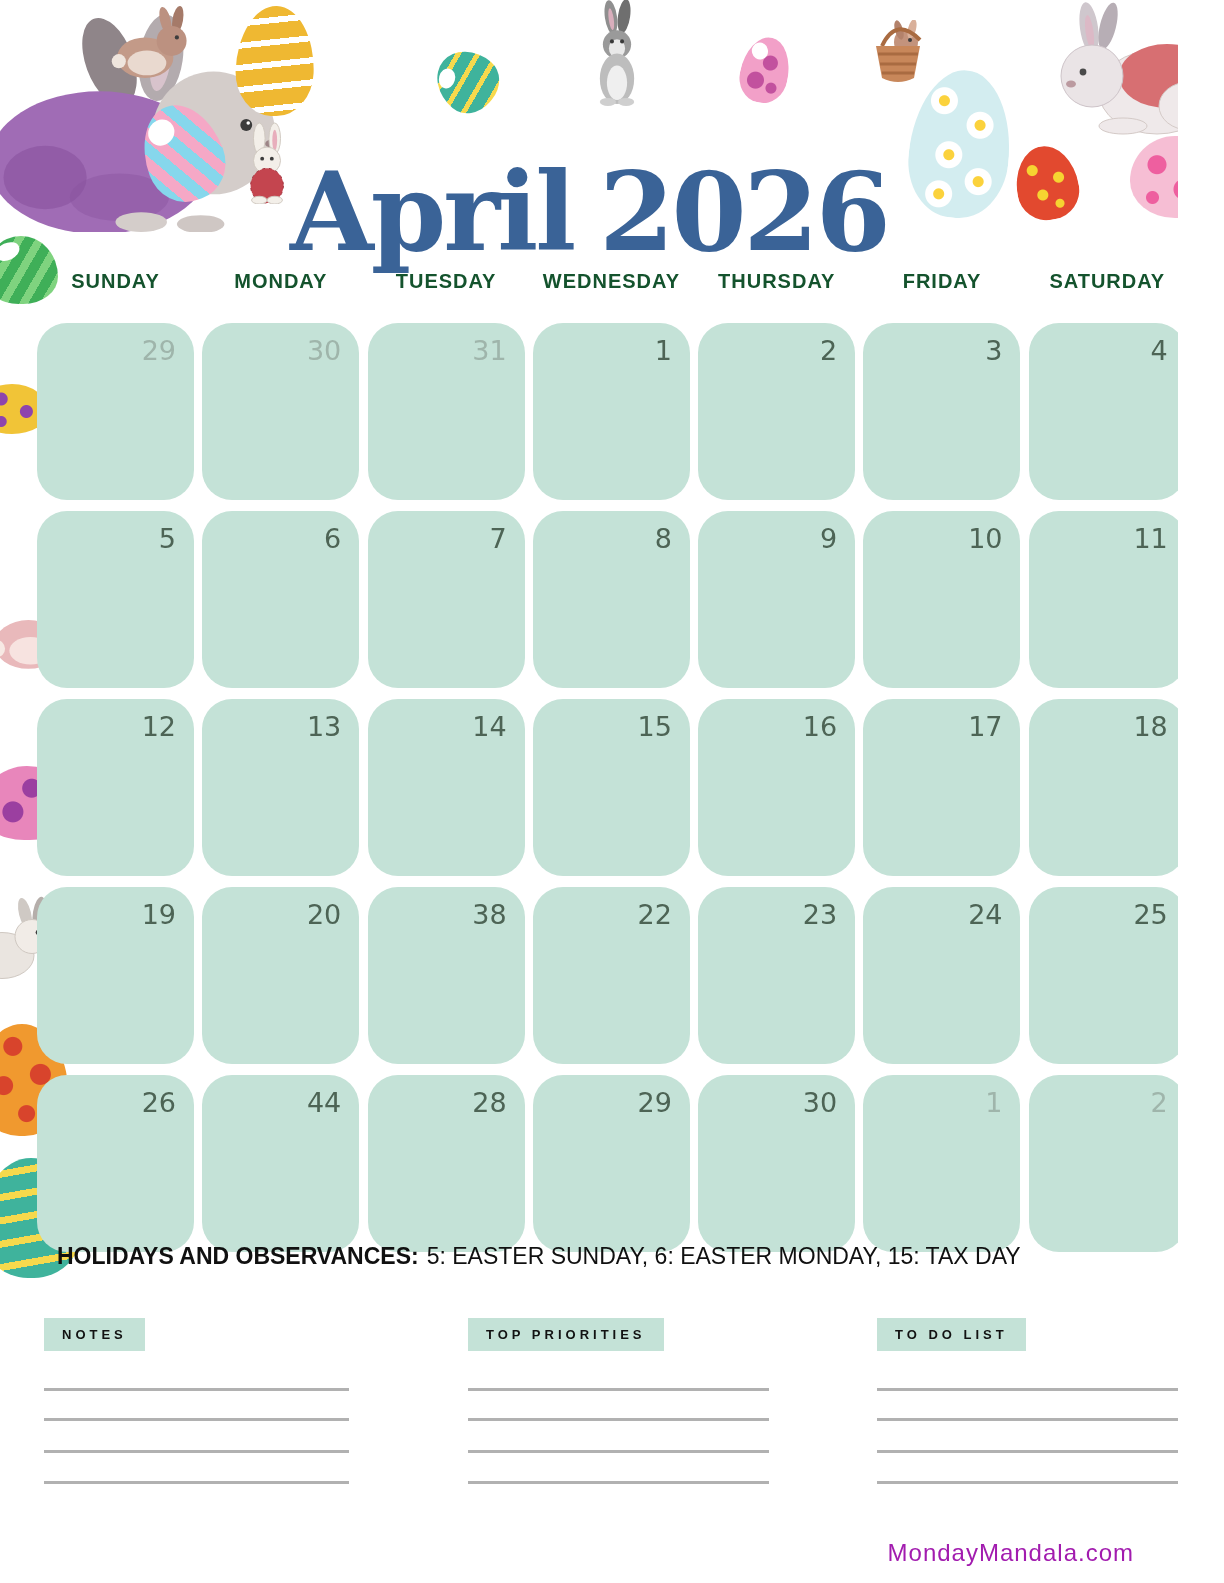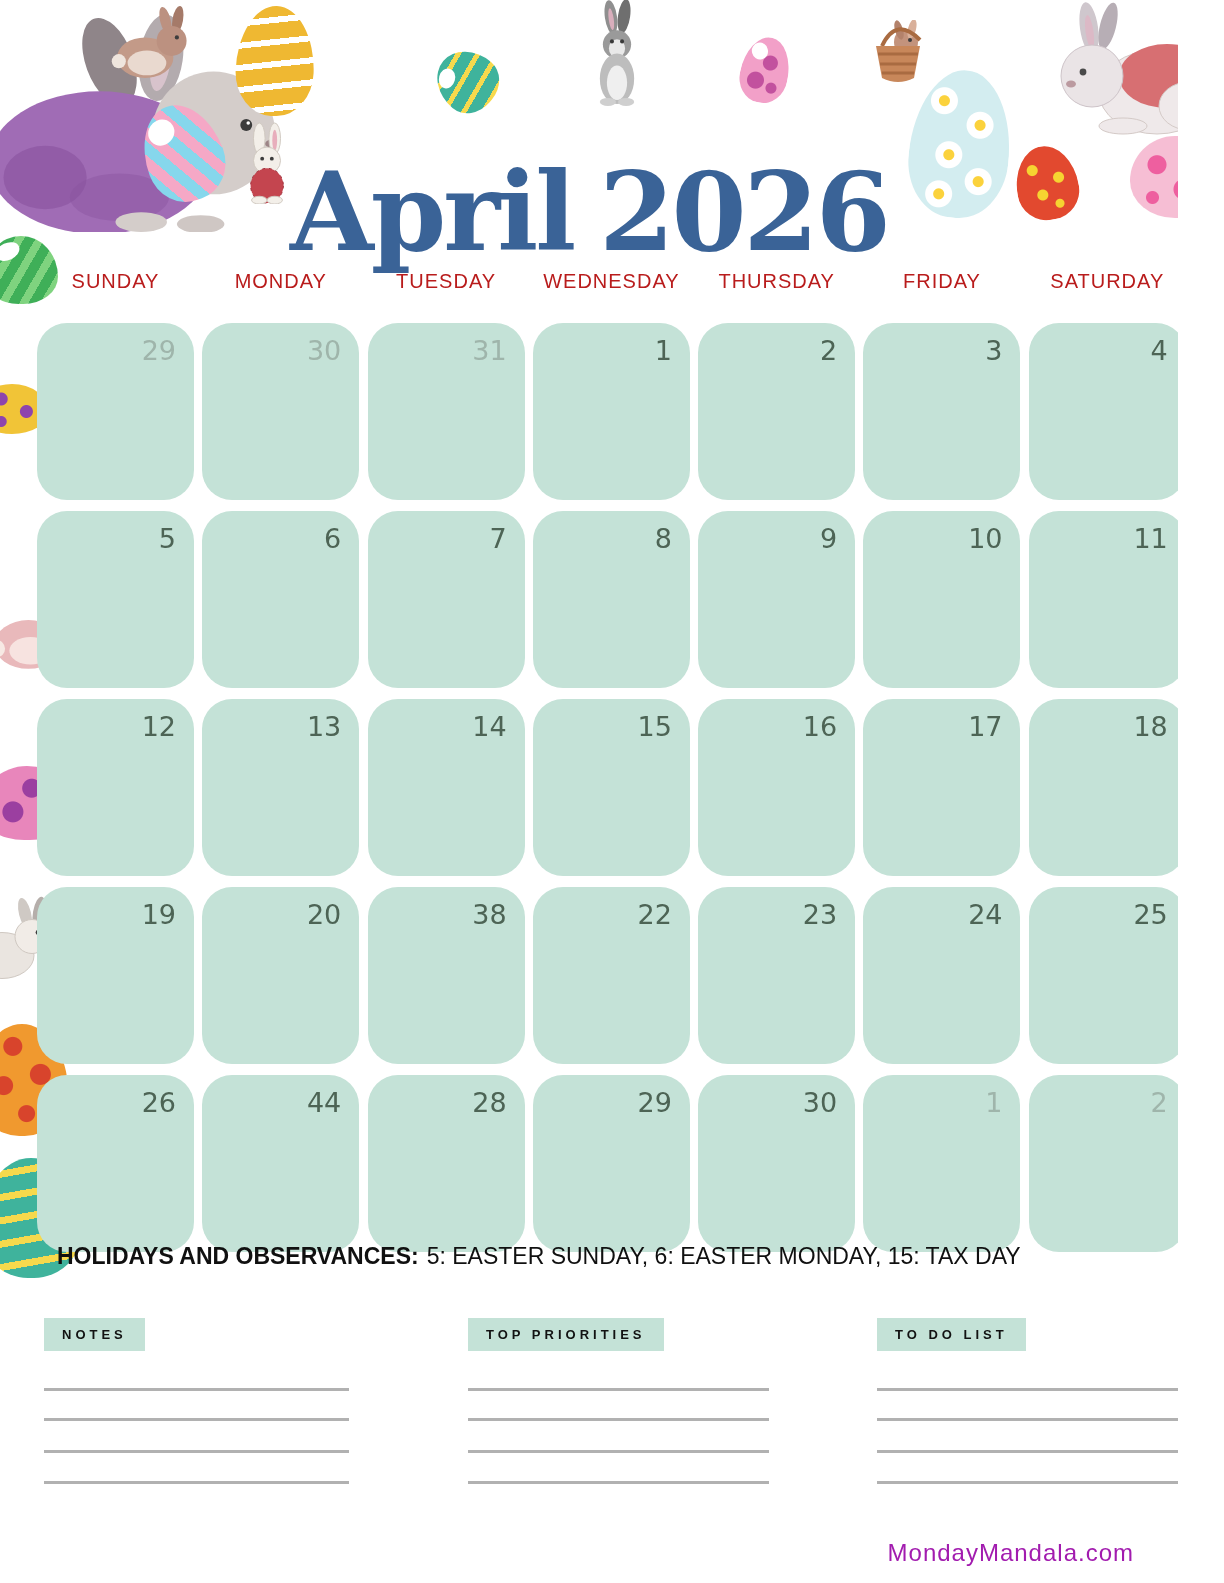--- a/index.html
+++ b/index.html
@@ -11,21 +11,21 @@
   .egg.hole::after{content:"";position:absolute;left:15%;top:10%;width:34%;height:25%;
         background:#fff;border-radius:50%;transform:rotate(-25deg);}
   
   .title{position:absolute;left:0;right:0;top:84px;text-align:center;
         font-family:"DejaVu Serif",serif;font-weight:bold;font-size:108px;line-height:1.05;
         color:#3a6397;letter-spacing:-3px;z-index:3;}
   .title .month{margin-right:26px;}
   
   .weekdays{position:absolute;left:37px;top:270px;width:1147px;display:grid;
         grid-template-columns:repeat(7,157px);column-gap:8.3px;}
-  .wd{text-align:center;font-size:20px;font-weight:normal;color:#b91c1c;letter-spacing:1px;}
+  .wd{text-align:center;font-size:20px;font-weight:bold;color:#14532d;letter-spacing:1px;}
   
   .grid{position:absolute;left:37px;top:323px;display:grid;
         grid-template-columns:repeat(7,157px);column-gap:8.3px;
         grid-auto-rows:177px;row-gap:11px;}
   .cell{position:relative;background:#c4e2d7;border-radius:30px;}
   .num{position:absolute;top:12px;right:18px;font-family:"DejaVu Sans",sans-serif;
         font-size:27px;color:#4d6455;}
   .cell.muted .num{color:#9fb5ab;}
   
   .holidays{position:absolute;left:57px;top:1243px;margin:0;font-size:23px;color:#101010;

